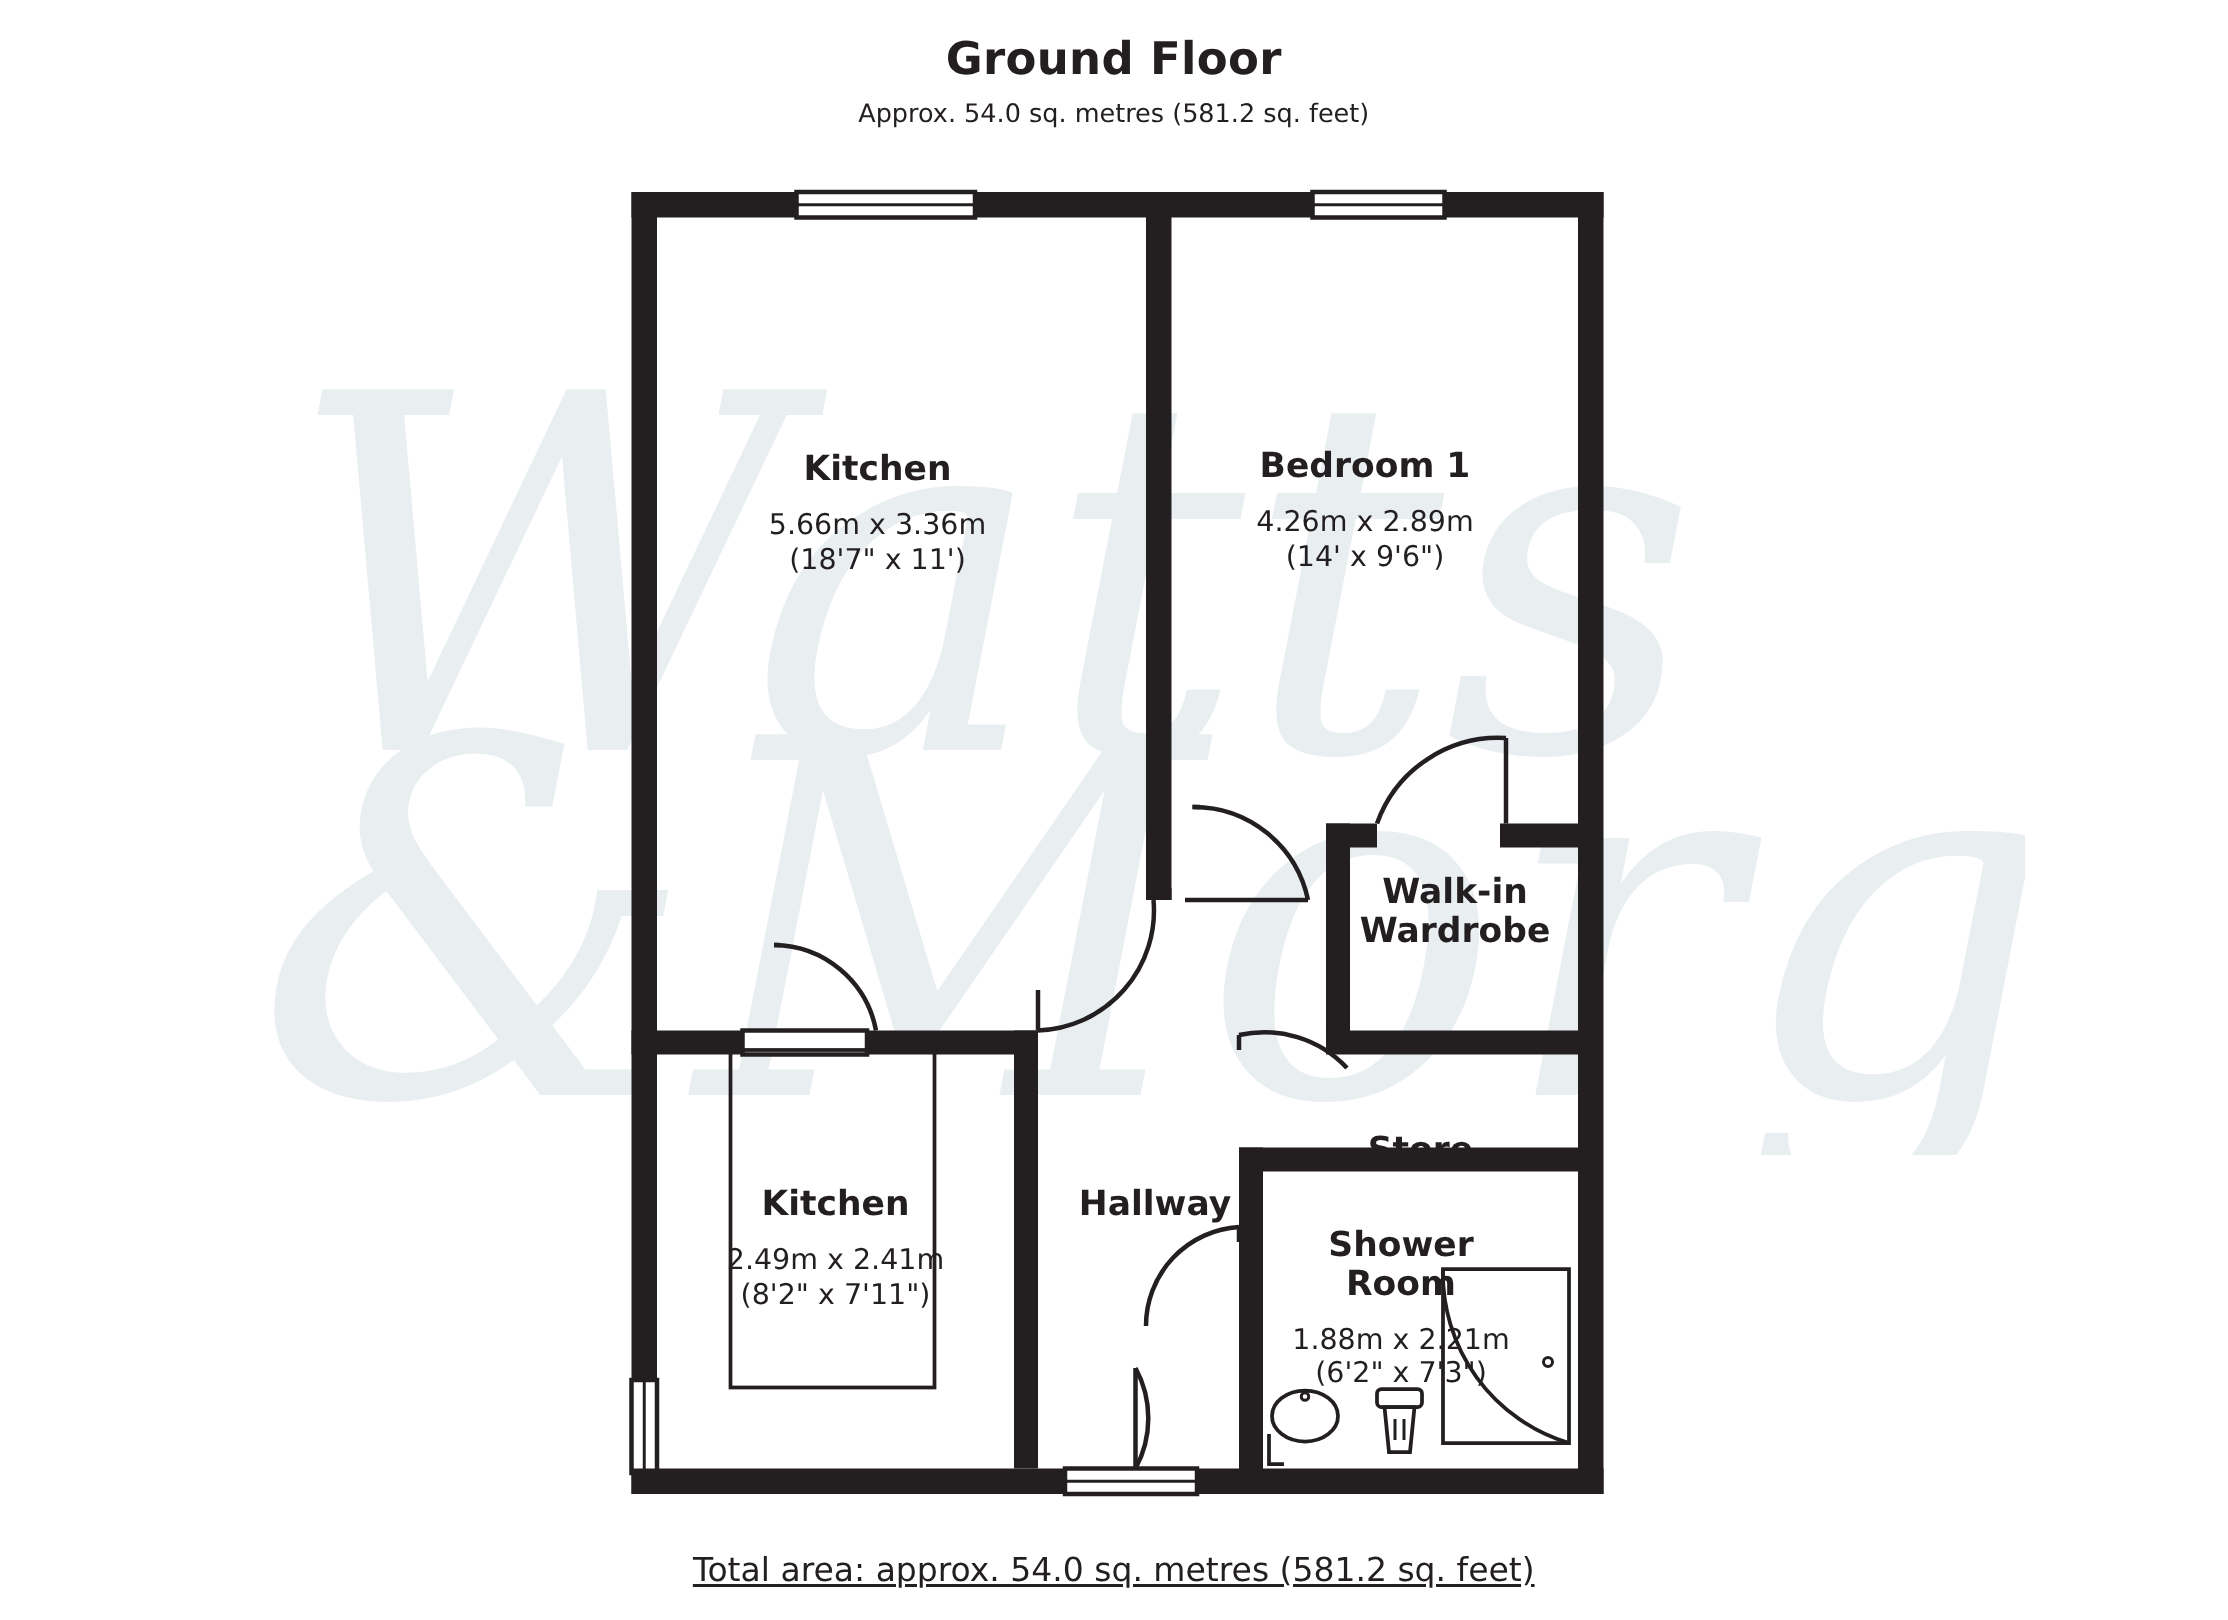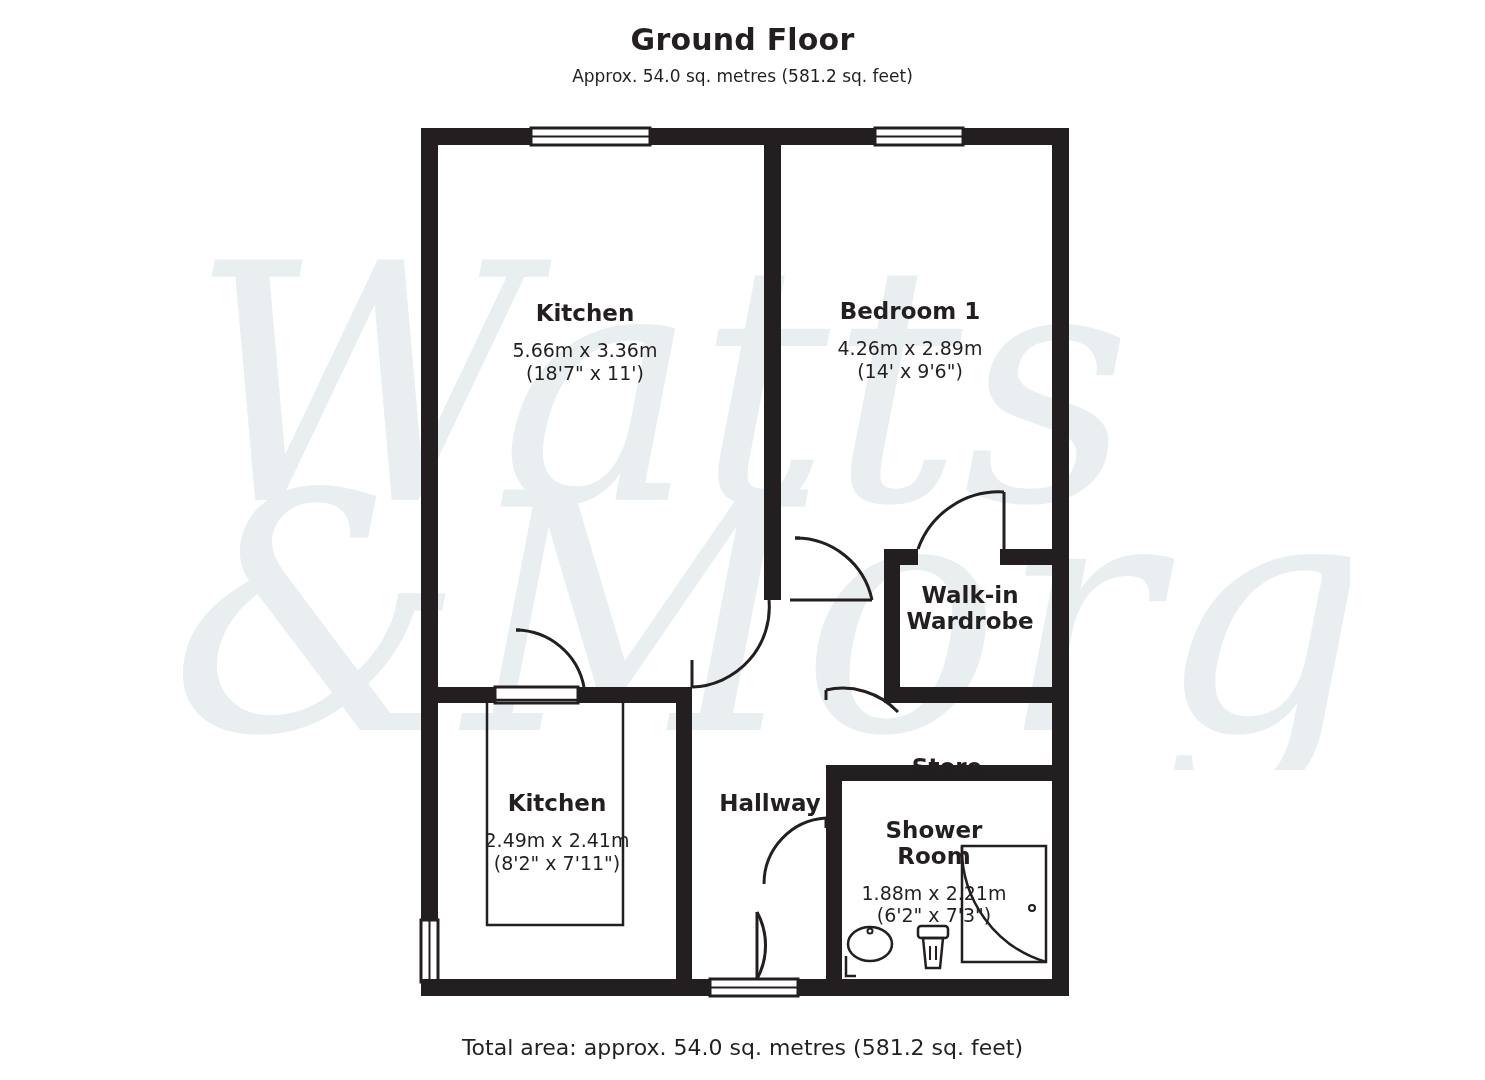--- a/index.html
+++ b/index.html
@@ -41,20 +41,21 @@
   }
 
   
   .footer {
     position: absolute;
     top: 1035px;
     left: 0;
     width: 1485px;
     text-align: center;
     font-size: 22px;
+    text-decoration: underline;
   }
 
   
   .watermark {
     position: absolute;
     left: 150px;
     top: 250px;
     width: 1200px;
     height: 520px;
     pointer-events: none;

